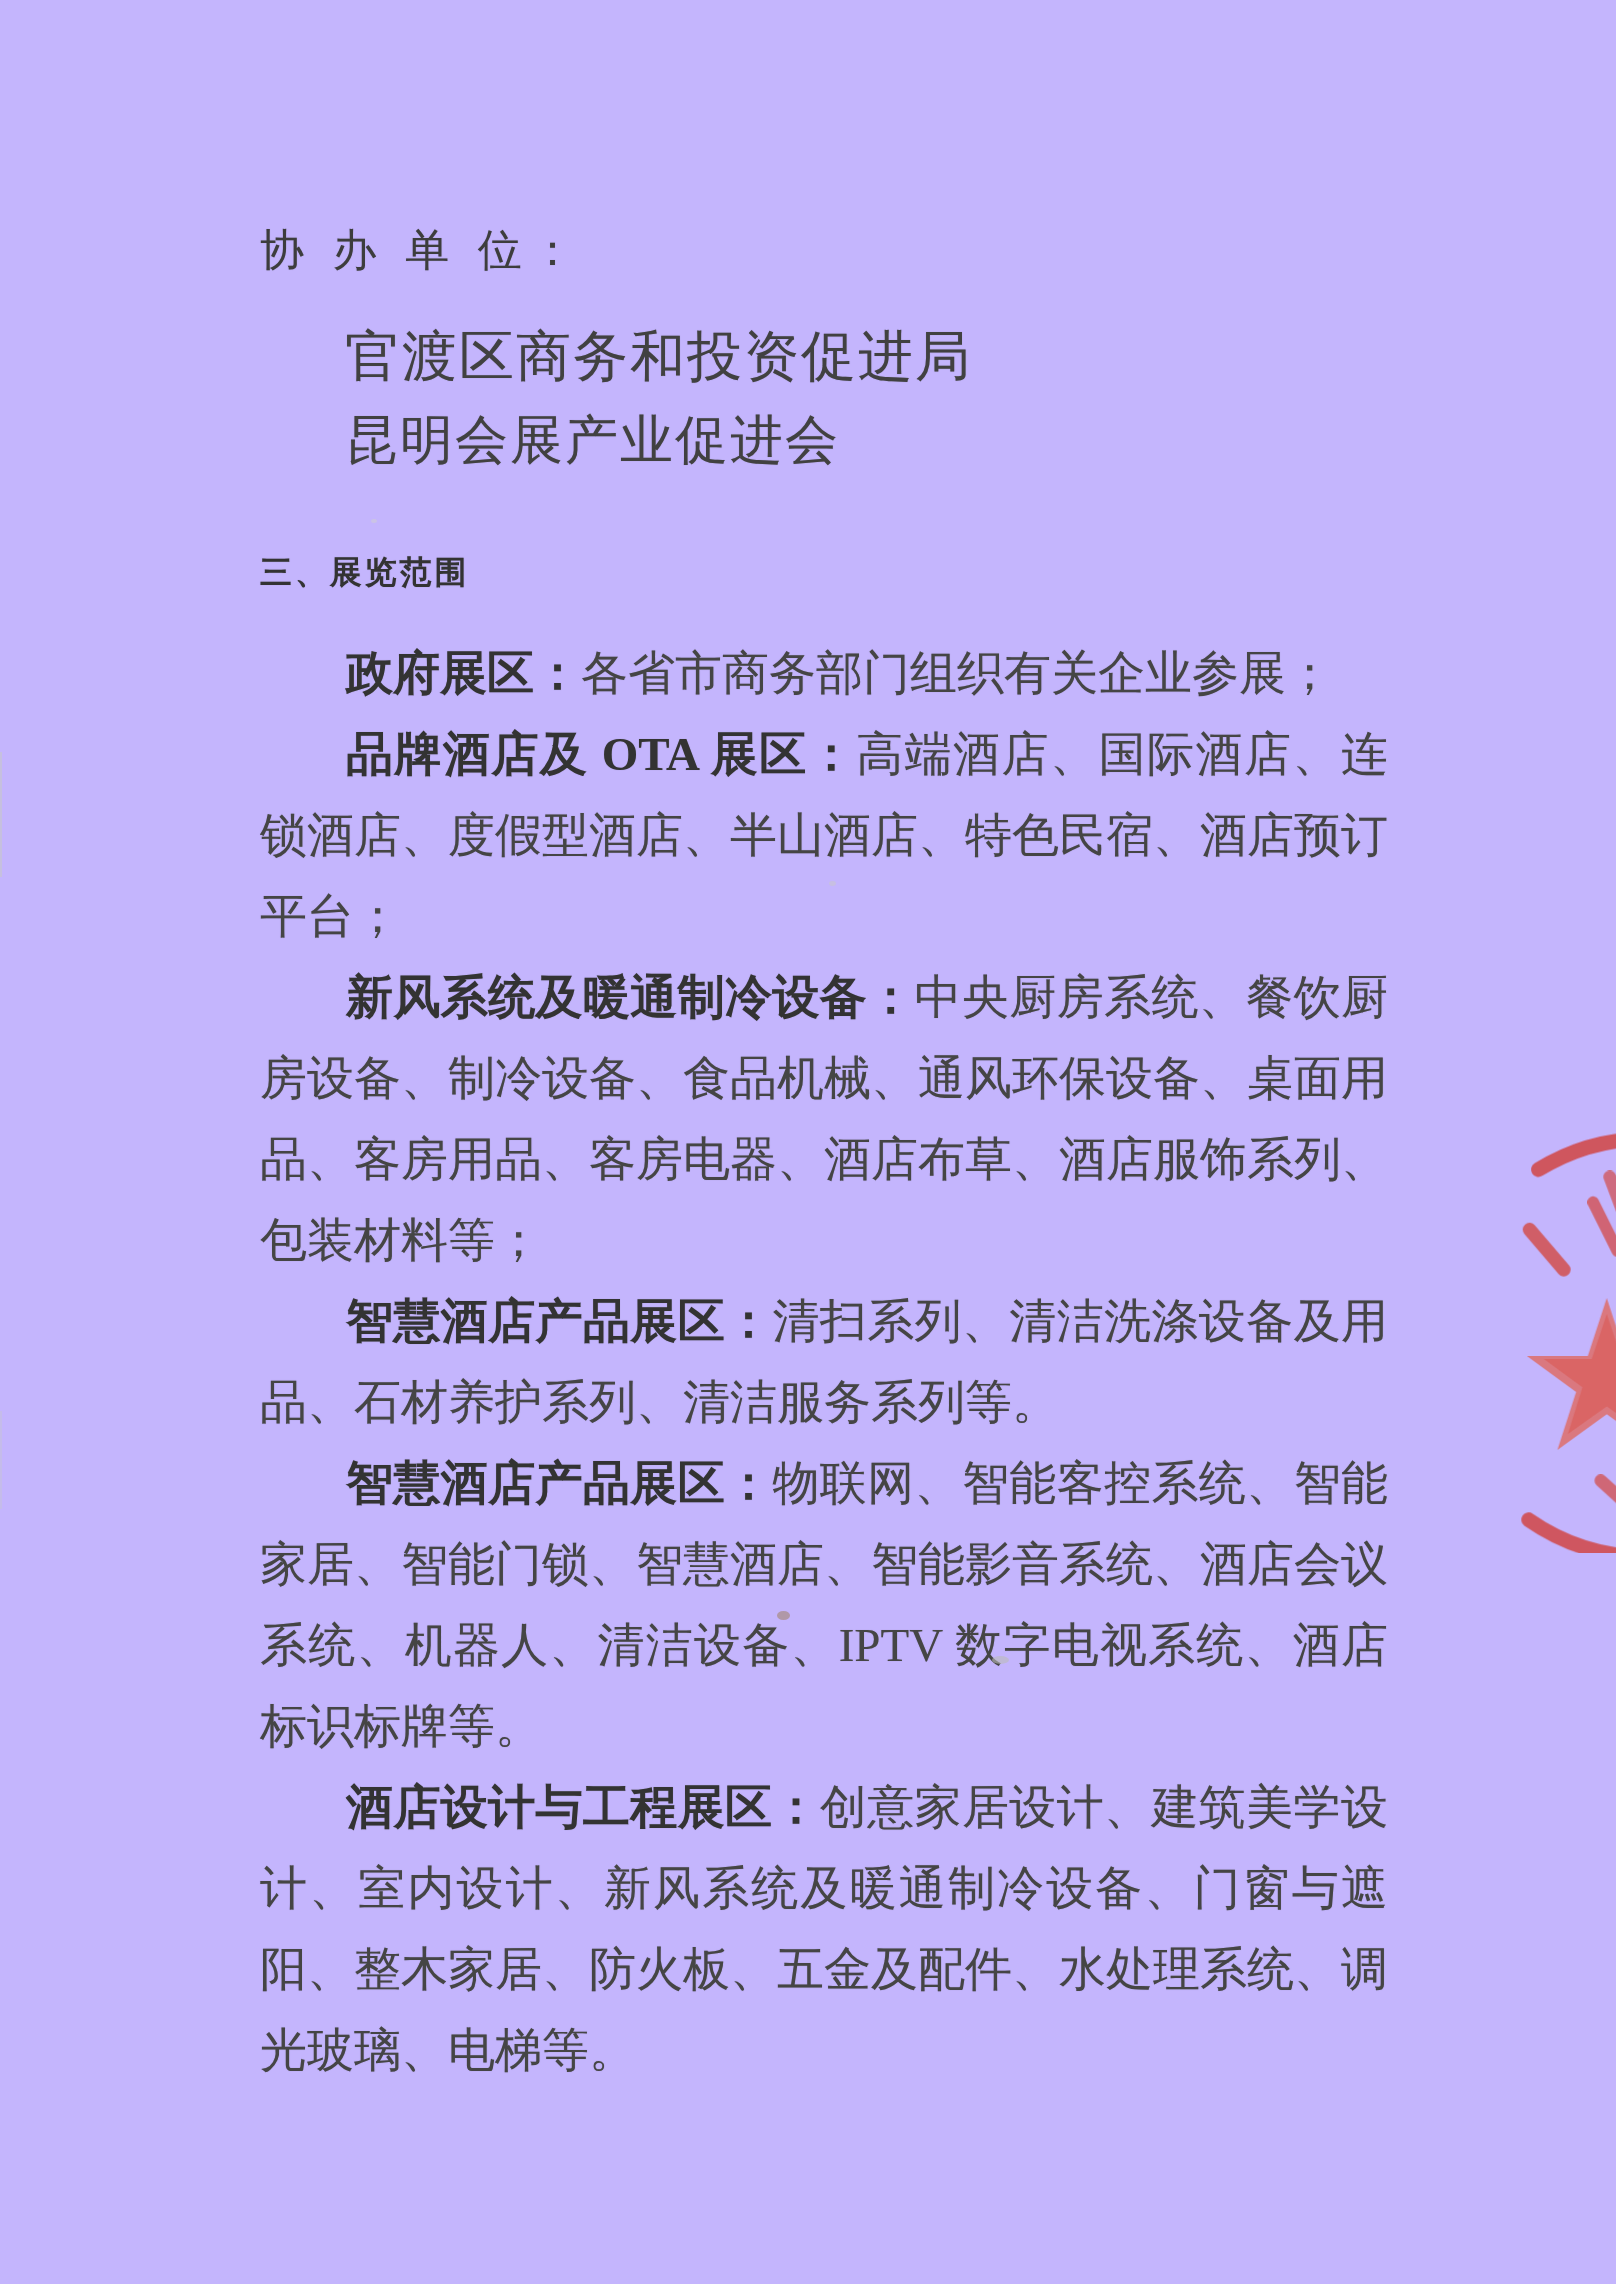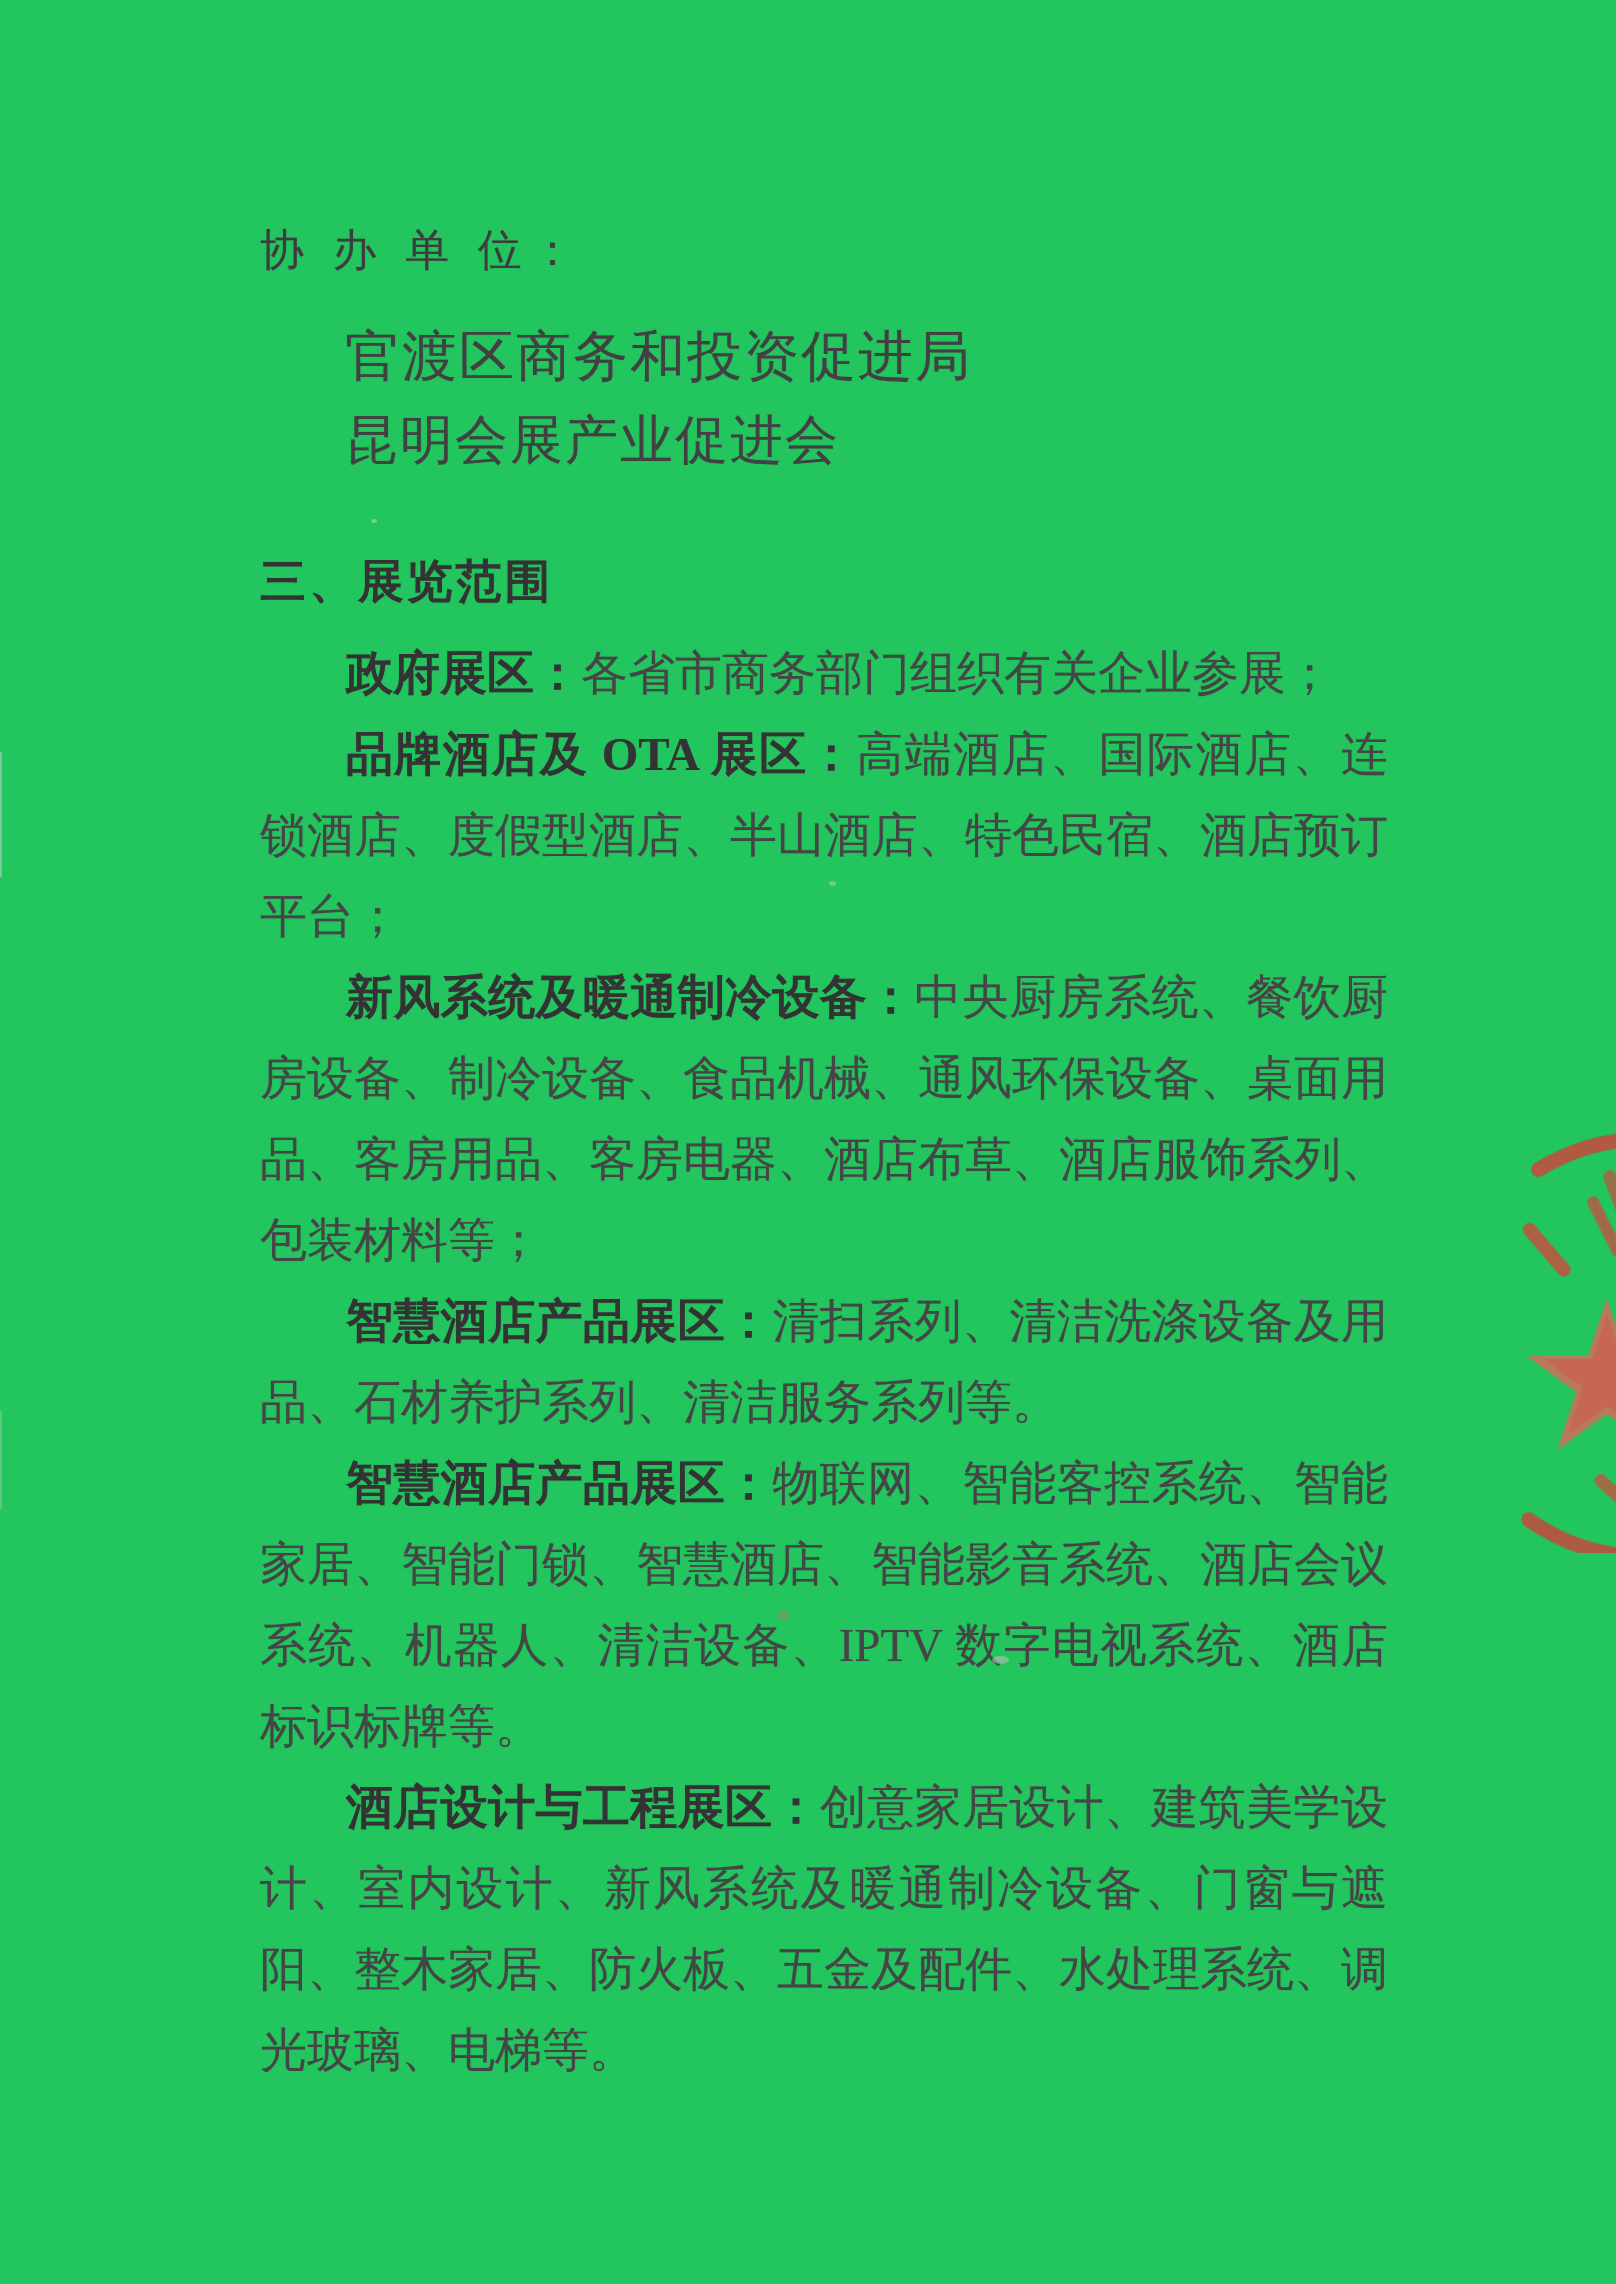--- a/index.html
+++ b/index.html
@@ -4,21 +4,21 @@
 <style>
   html, body {
     margin: 0;
     padding: 0;
     background: #fbfbf9;
   }
   .page {
     position: relative;
     width: 1617px;
     height: 2284px;
-    background: #22c55e;
+    background: #c4b5fd;
     overflow: hidden;
     font-family: "Liberation Serif", "DejaVu Serif", serif;
     color: #414141;
   }
   .txt {
     position: absolute;
     text-shadow: 0 0 1px rgba(80,80,80,0.38);
     filter: blur(0.2px);
     white-space: nowrap;
   }
@@ -37,21 +37,21 @@
   }
   .coorg-line2 {
     left: 345px;
     top: 405px;
     font-size: 53px;
     letter-spacing: 2px;
   }
   .section-heading {
     left: 260px;
     top: 551px;
-    font-size: 46px;
+    font-size: 32px;
     font-weight: 700;
     letter-spacing: 2.9px;
     color: #333333;
   }
   .body-text {
     position: absolute;
     left: 260px;
     top: 633px;
     width: 1128px;
     font-size: 47px;

